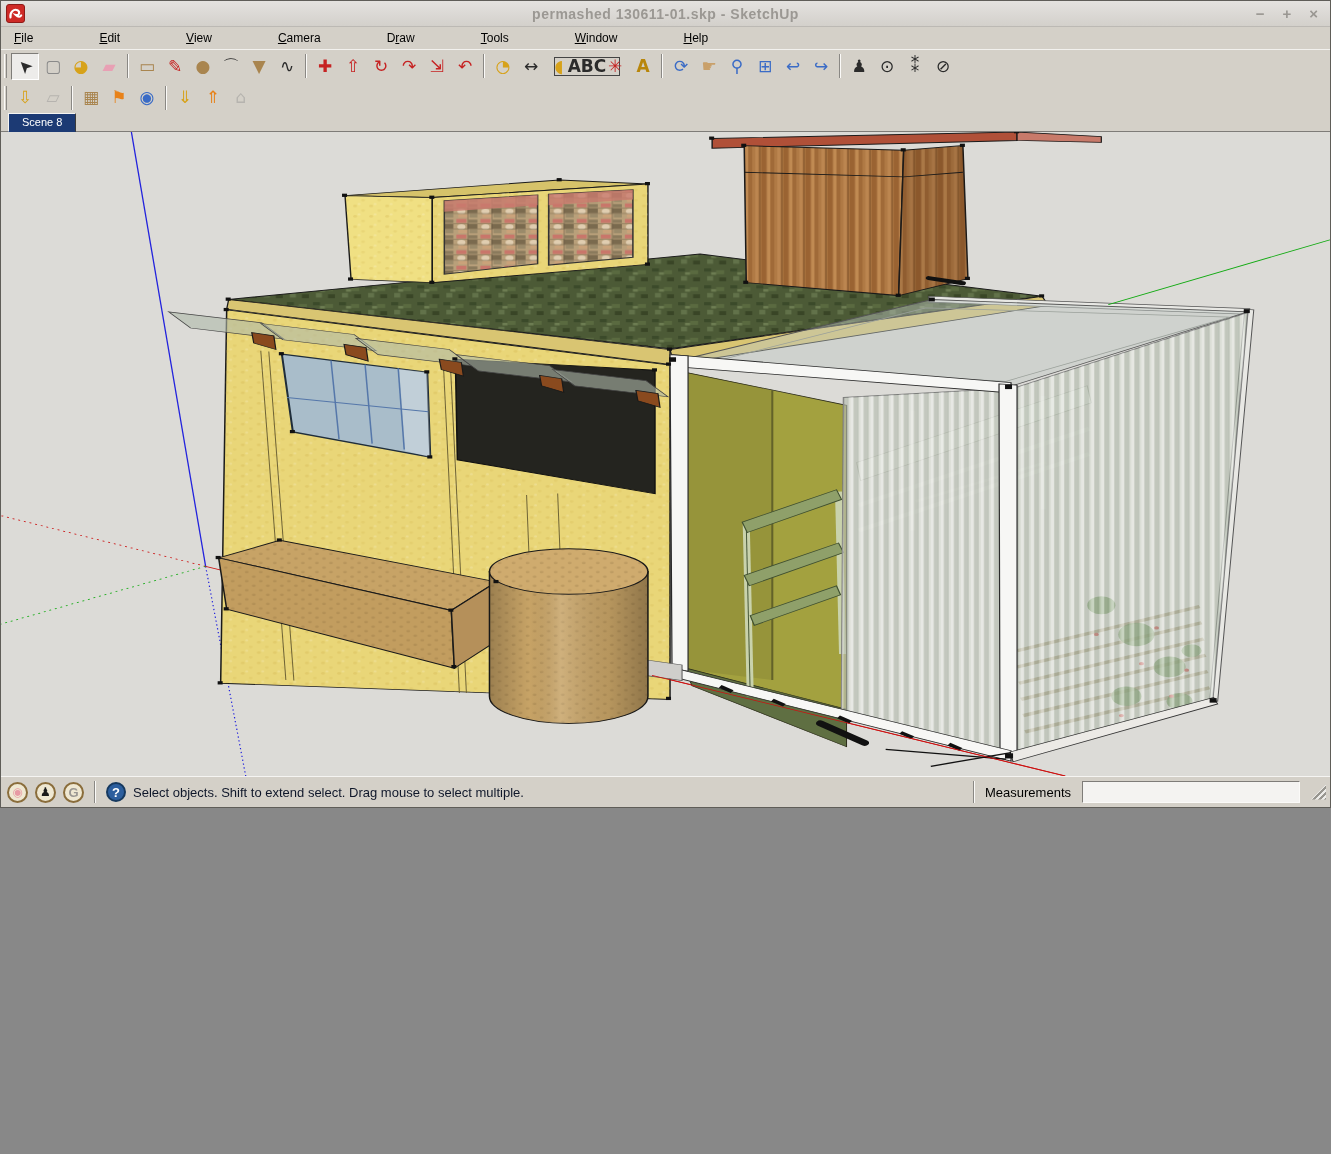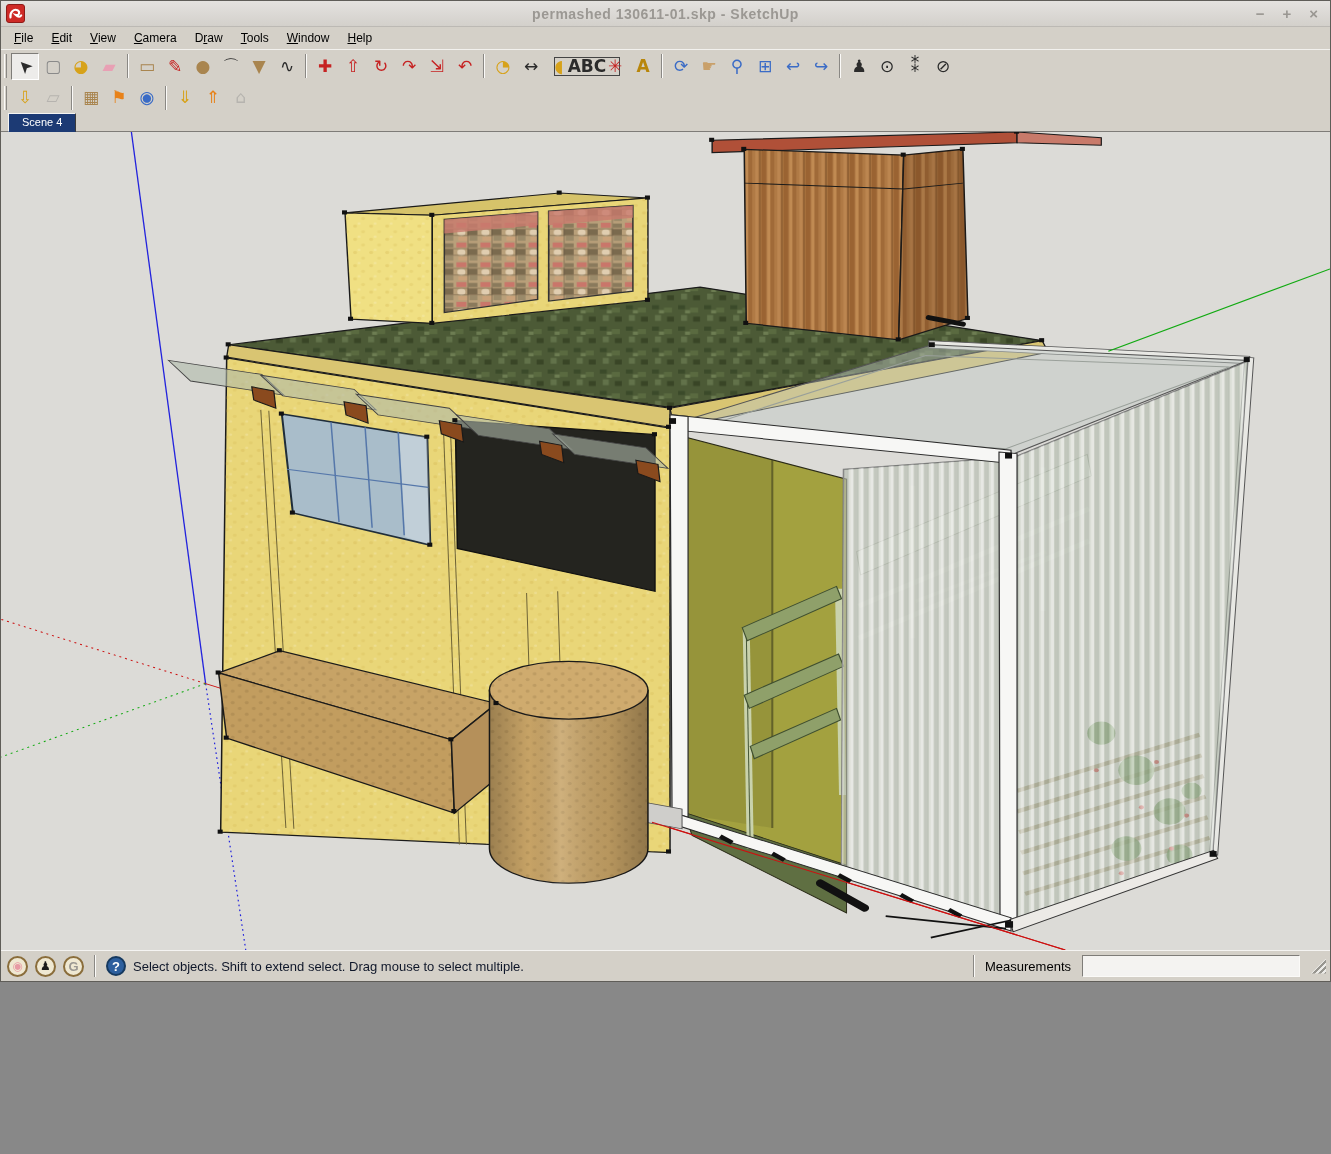--- a/index.html
+++ b/index.html
@@ -1,25 +1,25 @@
 <!DOCTYPE html>
 <html><head>
 <meta charset="utf-8">
 <style>
   html,body{margin:0;padding:0;background:#888;}
   *{box-sizing:border-box;font-family:"Liberation Sans","DejaVu Sans",sans-serif;}
-  .app{position:relative;width:1331px;height:982px;background:#d4d0c8;border:1px solid #5f5d58;display:flex;flex-direction:column;overflow:hidden;}
+  .app{position:relative;width:1331px;height:808px;background:#d4d0c8;border:1px solid #5f5d58;display:flex;flex-direction:column;overflow:hidden;}
   
   .titlebar{height:26px;position:relative;background:linear-gradient(#e4e2df,#d3d0cb);border-bottom:1px solid #bcb9b4;flex:0 0 auto;display:flex;align-items:center;}
   .logo{width:19px;height:19px;margin-left:5px;z-index:2;}
   .title{position:absolute;left:0;right:0;text-align:center;top:5px;font-size:14px;font-weight:bold;color:#9b9893;letter-spacing:.5px;}
   .winbtns{margin-left:auto;display:flex;gap:18px;padding-right:12px;z-index:2;}
   .winbtn{color:#9a9792;font-size:15px;font-weight:bold;line-height:1;cursor:default;}
   
-  .menubar{height:22px;flex:0 0 auto;display:flex;align-items:center;padding-left:4px;background:#d4d0c8;}
+  .menubar{height:22px;flex:0 0 auto;display:flex;align-items:center;padding-left:4px;background:#d4d0c8;gap:48px;}
   .mitem{font-size:12px;color:#000;padding:3px 9px;}
   .mitem u{text-decoration:underline;}
   
   .toolbar{flex:0 0 auto;display:flex;align-items:center;background:#d4d0c8;padding-left:2px;}
   .tb1{height:33px;border-top:1px solid #f2f1ee;}
   .tb2{height:31px;}
   .tgrip{width:3px;height:24px;border-left:1px solid #fbfaf8;border-right:1px solid #8a8884;margin:0 4px 0 1px;}
   .tsep{width:0;height:24px;border-left:1px solid #8a8884;border-right:1px solid #fbfaf8;margin:0 4px;}
   .tbtn{width:28px;height:27px;display:flex;align-items:center;justify-content:center;position:relative;}
   .tbtn .glyph{font-family:"DejaVu Sans",sans-serif;font-size:17px;line-height:1;}
@@ -209,21 +209,21 @@
       </span>
     <span class="tbtn">
         <span class="glyph c-orange">⇑</span>
       </span>
     <span class="tbtn disabled">
         <span class="glyph c-gray">⌂</span>
       </span>
   </div>
 
   <div class="tabbar">
-    <span class="scenetab">Scene 4</span>
+    <span class="scenetab">Scene 8</span>
   </div>
 
   <div class="viewport">
     <svg viewBox="3 131 1325 992" preserveAspectRatio="none">
       <defs>
         <pattern id="grass" width="26" height="26" patternUnits="userSpaceOnUse">
           <rect width="26" height="26" fill="#4c5a36"></rect>
           <rect x="2" y="3" width="7" height="5" fill="#3b4a2a"></rect>
           <rect x="14" y="6" width="8" height="6" fill="#5a6a40"></rect>
           <rect x="5" y="15" width="6" height="7" fill="#62724a"></rect>

